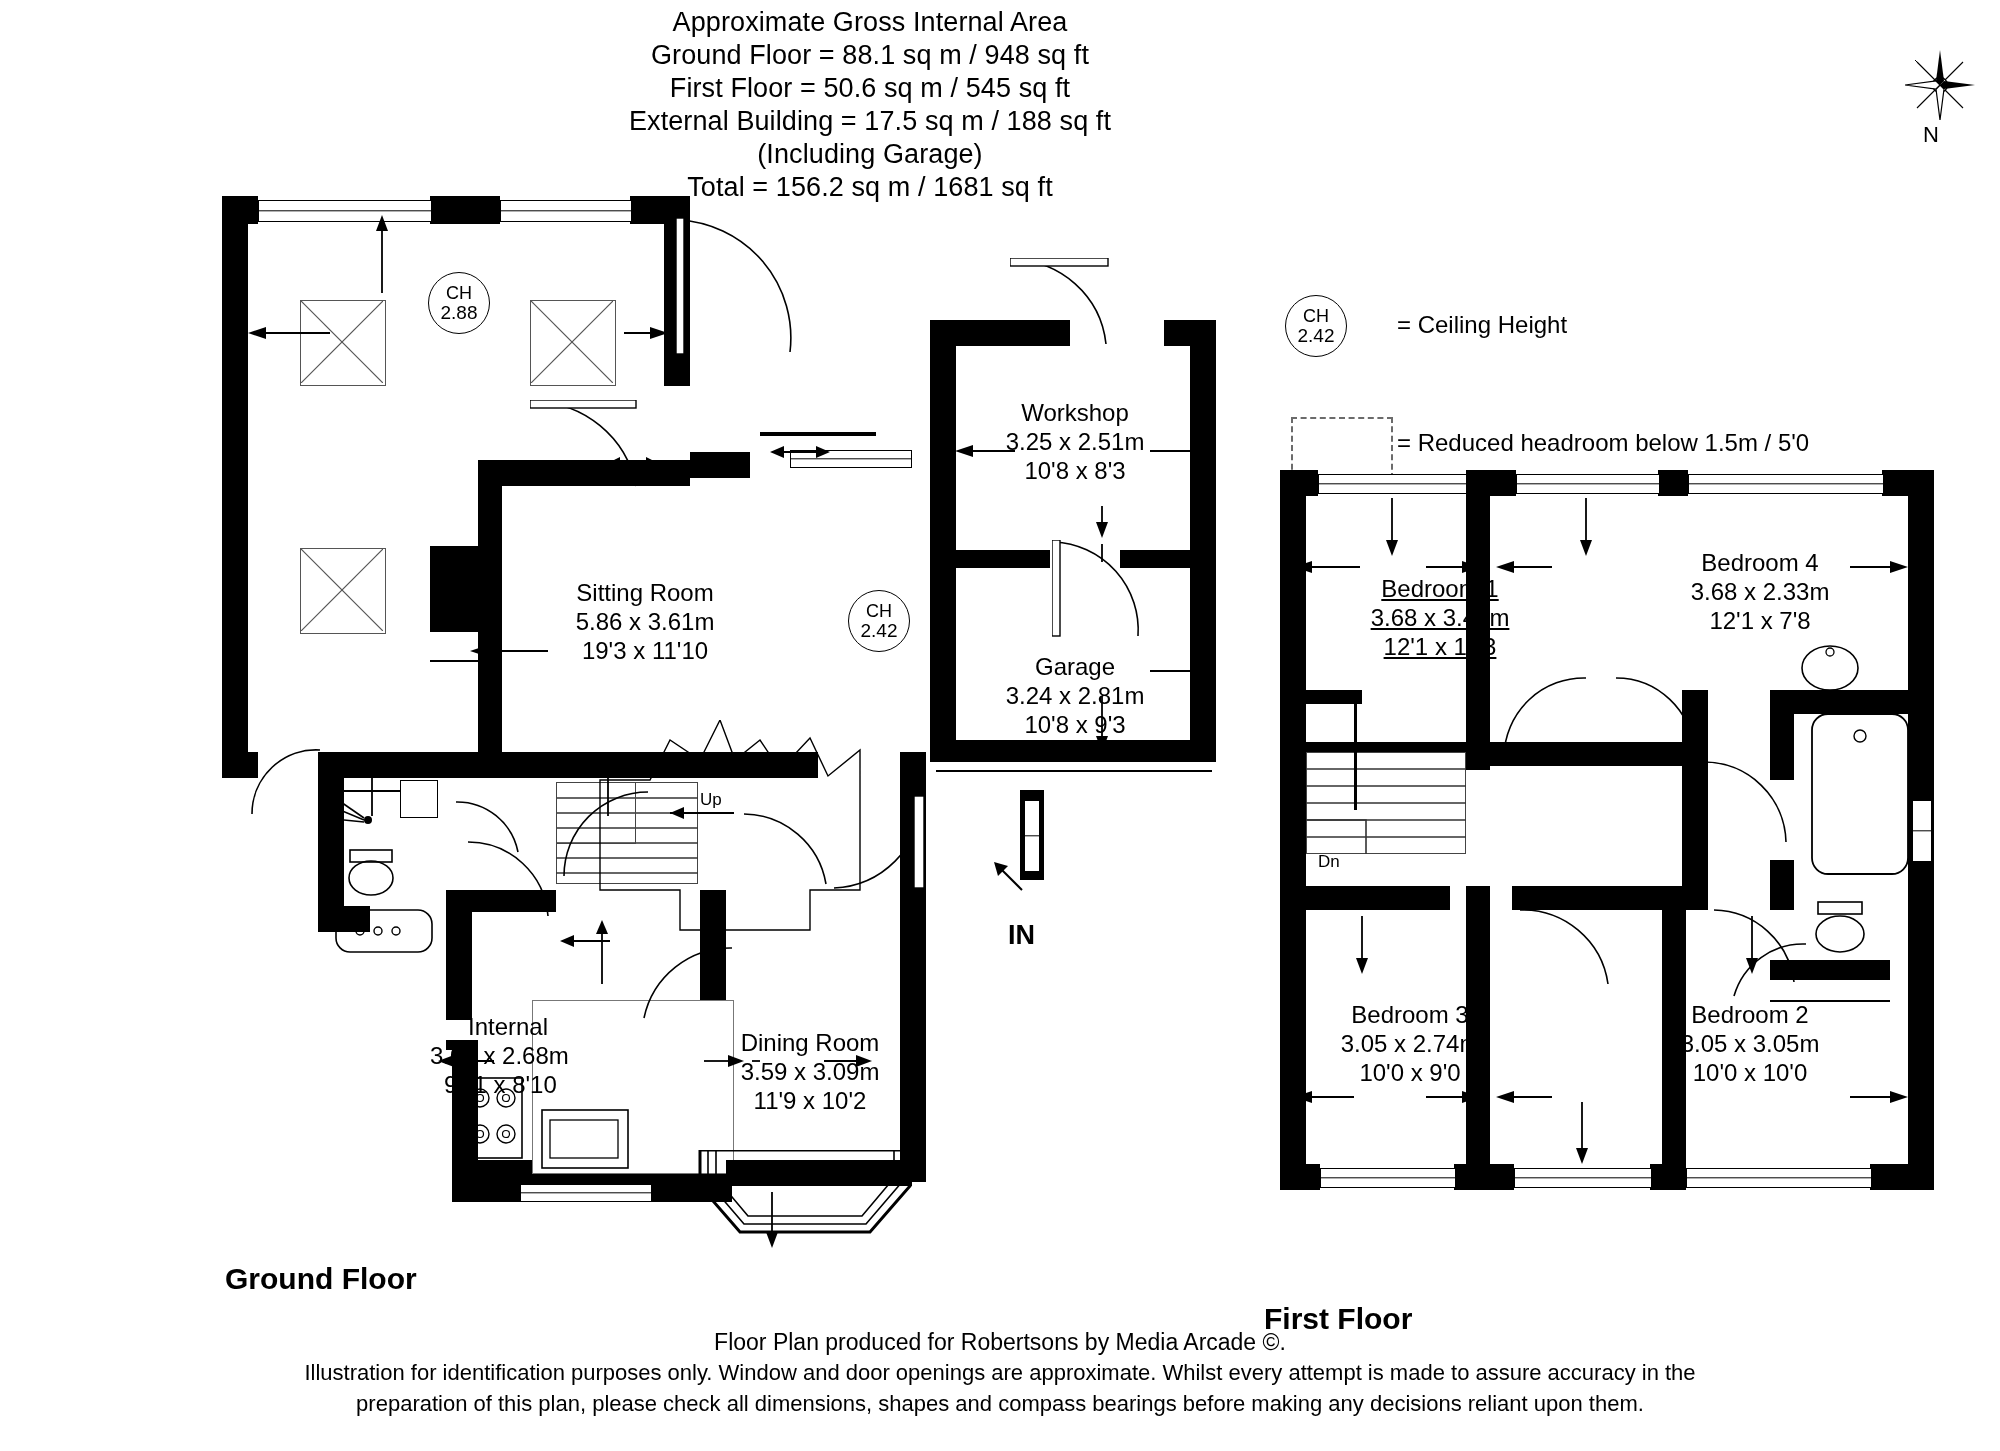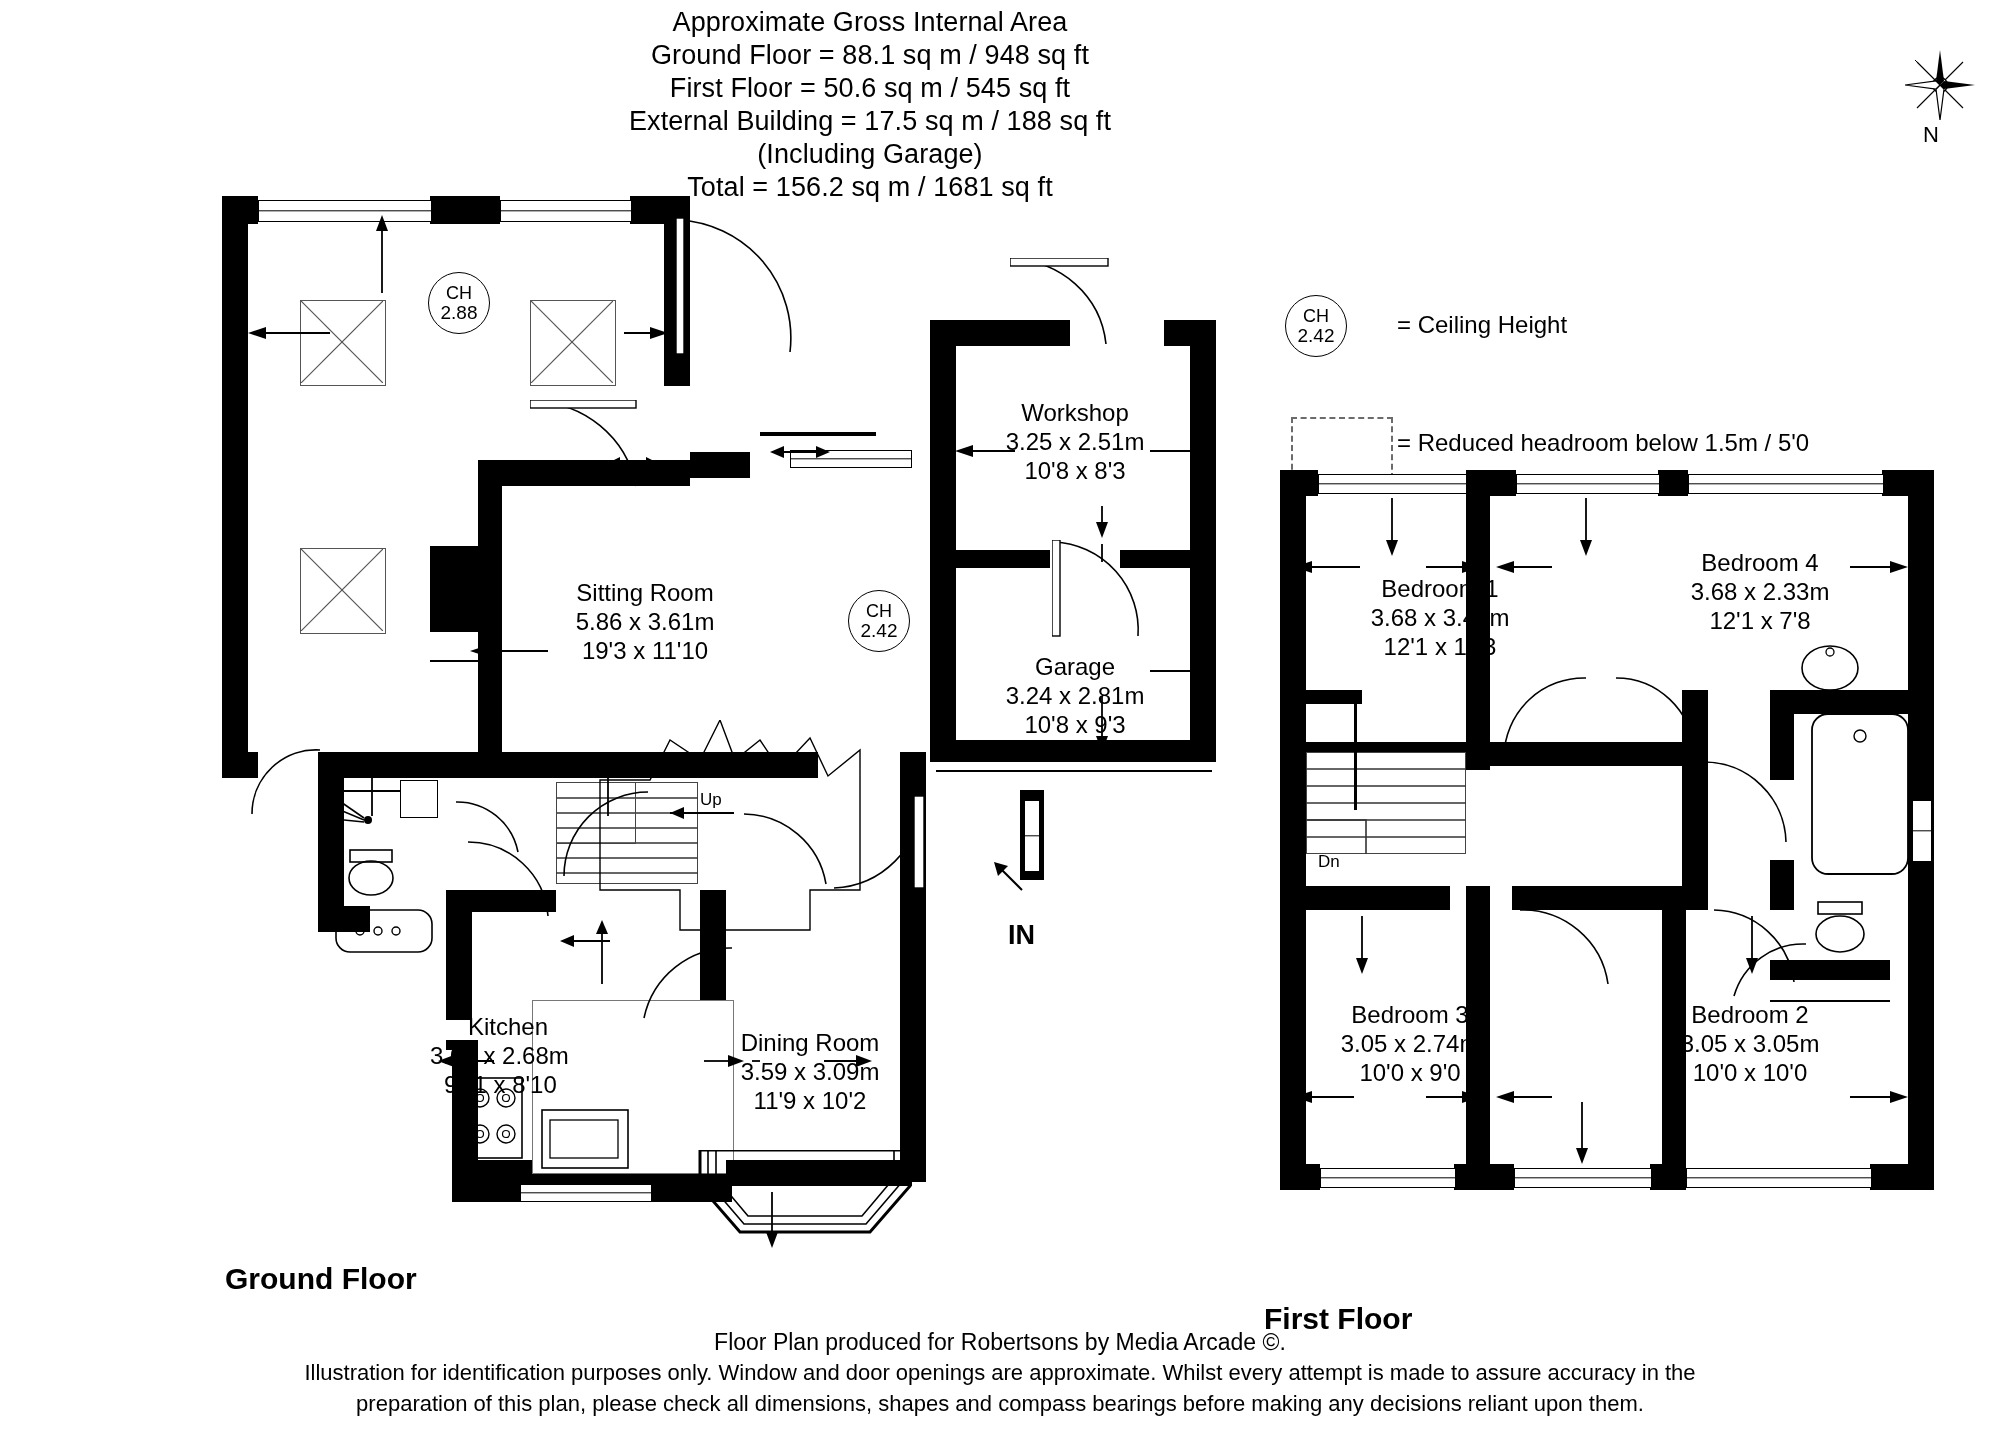--- a/index.html
+++ b/index.html
@@ -384,21 +384,21 @@
     <div class="nm">Workshop</div>
     <div>3.25 x 2.51m</div>
     <div>10'8 x 8'3</div>
   </div>
   <div class="rlabel" style="left:960px;top:652px;width:230px;">
     <div class="nm">Garage</div>
     <div>3.24 x 2.81m</div>
     <div>10'8 x 9'3</div>
   </div>
   <div class="rlabel" style="left:430px;top:1012px;width:200px;text-align:left;">
-    <div class="nm" style="padding-left:38px;">Kitchen</div>
+    <div class="nm" style="padding-left:38px;">Internal</div>
     <div>3.01 x 2.68m</div>
     <div style="padding-left:14px;">9'11 x 8'10</div>
   </div>
   <div class="rlabel" style="left:700px;top:1028px;width:220px;">
     <div class="nm">Dining Room</div>
     <div>3.59 x 3.09m</div>
     <div>11'9 x 10'2</div>
   </div>
 </div>
 
@@ -534,21 +534,21 @@
   </svg>
   <svg class="arrowsvg" style="left:510px;top:910px;" width="24" height="68">
     <line x1="12" y1="6" x2="12" y2="54" stroke="#000" stroke-width="1.8"></line>
     <polygon points="12,64 6,48 18,48" fill="#000"></polygon>
   </svg>
   <svg class="arrowsvg" style="left:340px;top:1096px;" width="24" height="72">
     <line x1="12" y1="6" x2="12" y2="56" stroke="#000" stroke-width="1.8"></line>
     <polygon points="12,68 6,52 18,52" fill="#000"></polygon>
   </svg>
 
-  <div class="rlabel" style="left:60px;top:574px;width:300px;">
+  <div class="rlabel" style="left:60px;top:574px;width:300px;text-decoration:underline;">
     <div class="nm">Bedroom 1</div>
     <div>3.68 x 3.42m</div>
     <div>12'1 x 11'3</div>
   </div>
   <div class="rlabel" style="left:380px;top:548px;width:300px;">
     <div class="nm">Bedroom 4</div>
     <div>3.68 x 2.33m</div>
     <div>12'1 x 7'8</div>
   </div>
   <div class="rlabel" style="left:30px;top:1000px;width:300px;">

